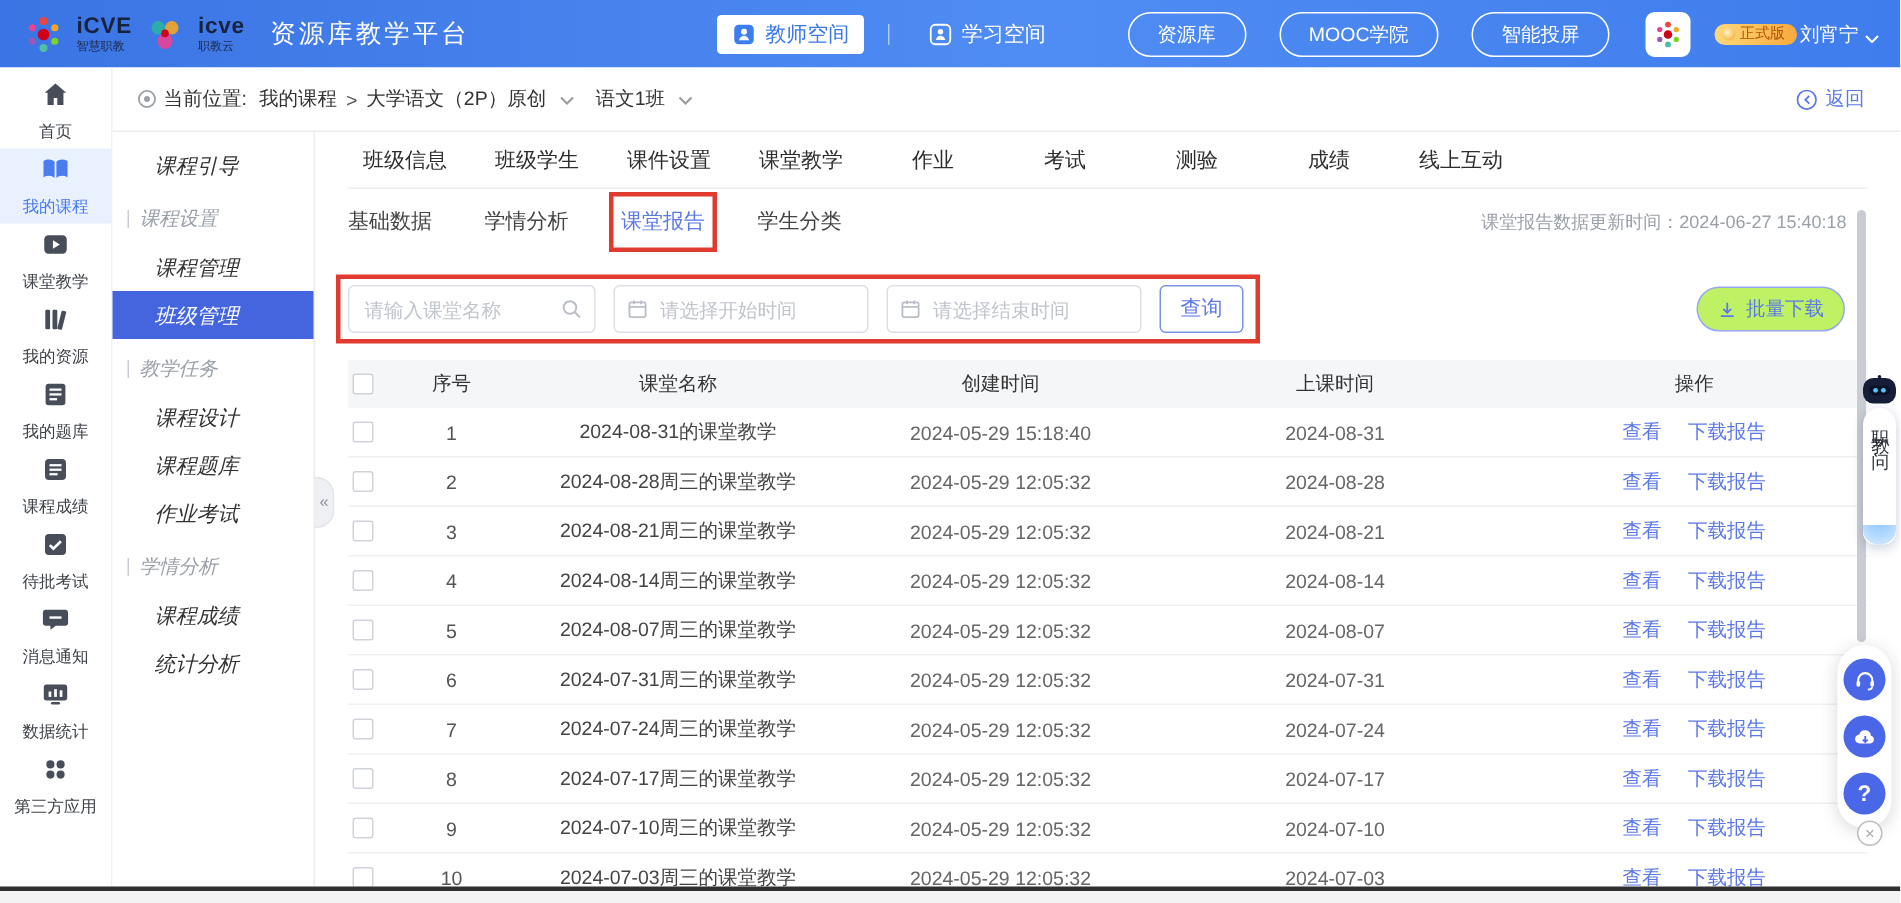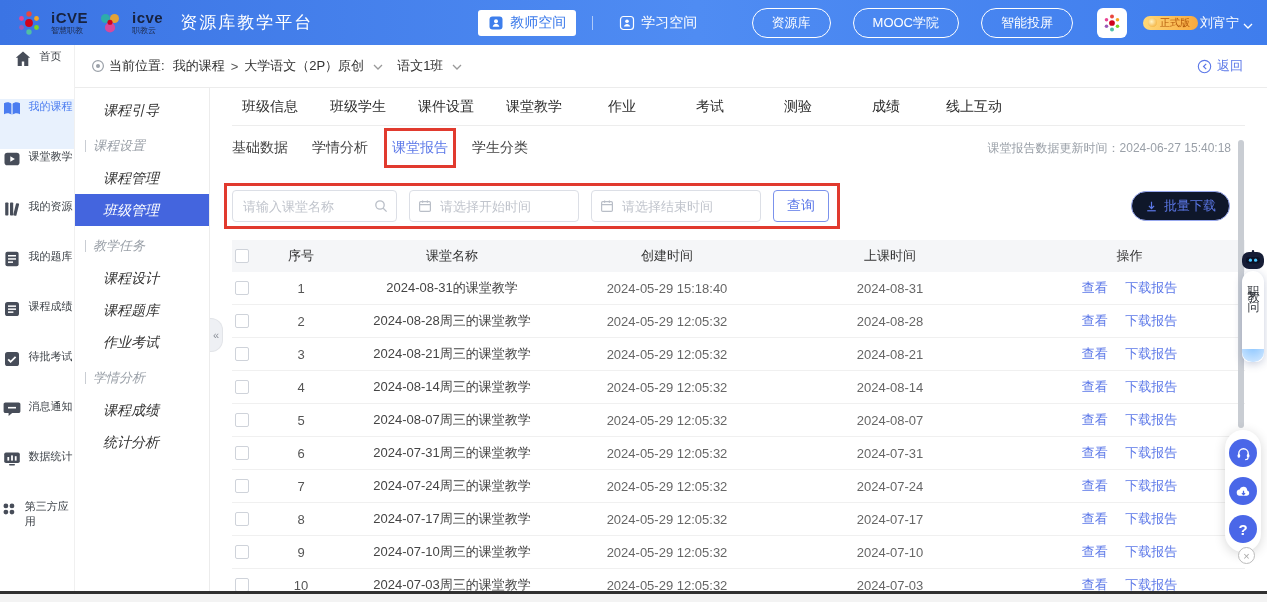--- a/index.html
+++ b/index.html
@@ -32,21 +32,21 @@
   
   .crumb { position:absolute; left:75px; top:45px; right:0; height:43px; background:#fff;
            border-bottom:1px solid #ececec; display:flex; align-items:center; padding:0 24px 0 16px; font-size:13px; color:#333; }
   .crumb .seg { margin:0 4px; }
   .crumb .sep { color:#555; margin:0 2px; }
   .cr-caret { margin:2px 10px 0 5px; }
   .back-link { margin-left:auto; color:#5c78e8; display:flex; align-items:center; gap:5px; cursor:pointer; font-size:13px; }
 
   
   .rail { position:absolute; left:0; top:45px; width:75px; height:546px; background:#fff; border-right:1px solid #f0f0f0; padding-top:4px; }
-  .rail-item { height:50px; display:flex; flex-direction:row; justify-content:center; gap:7px; cursor:pointer; }
+  .rail-item { height:50px; display:flex; flex-direction:column; align-items:center; justify-content:center; gap:7px; cursor:pointer; }
   .ric { width:20px; height:20px; color:#474d59; }
   .ric svg { width:100%; height:100%; display:block; }
   .rlabel { font-size:11px; color:#3d4248; }
   .rail-item.active { background:#e8f1fd; }
   .rail-item.active .ric { color:#4a7cf0; }
   .rail-item.active .rlabel { color:#4a7cf0; }
 
   
   .cmenu { position:absolute; left:75px; top:88px; width:135px; height:503px; background:#fff; border-right:1px solid #ececec; padding-top:6px;font-style:italic; }
   .cm-item { height:32px; line-height:32px; padding-left:28px; font-size:14px; color:#333; cursor:pointer; white-space:nowrap; }
@@ -70,21 +70,21 @@
   .filter-group { position:relative; display:flex; align-items:center; gap:12px; }
   .filter-anno { position:absolute; left:-8px; top:-7px; right:-11px; bottom:-7px; border:3px solid #e13a2e; pointer-events:none; }
   .iw { position:relative; }
   .f-input { height:32px; border:1px solid #dcdfe6; border-radius:4px; font-size:13px; color:#333; outline:none; font-family:inherit; }
   .f-input::placeholder { color:#c0c4cc; }
   .in-name { width:165px; padding:0 30px 0 10px; }
   .in-date { width:170px; padding:0 10px 0 30px; }
   .ic-right { position:absolute; right:9px; top:9px; width:14px; height:14px; }
   .ic-left  { position:absolute; left:9px; top:9px; width:14px; height:14px; }
   .btn-query { width:56px; height:32px; background:#fff; border:1px solid #7b92ec; border-radius:4px; color:#5c78e8; font-size:14px; cursor:pointer; font-family:inherit; }
-  .btn-batch { margin-left:auto; margin-right:15px; height:30px; padding:4px 13px; background:#0f172a; border:1px solid #98a8ee; border-radius:15px; color:#5c78e8; font-size:13px; display:flex; align-items:center; gap:6px; cursor:pointer; font-family:inherit; }
+  .btn-batch { margin-left:auto; margin-right:15px; height:30px; padding:4px 13px; background:#bef264; border:1px solid #98a8ee; border-radius:15px; color:#5c78e8; font-size:13px; display:flex; align-items:center; gap:6px; cursor:pointer; font-family:inherit; }
 
   .table { margin-top:18px; }
   .thead { height:32px; background:#f5f6f8; display:flex; align-items:center; font-size:13px; color:#333; font-weight:500; }
   .tr { height:33px; display:flex; align-items:center; border-bottom:1px solid #f0f0f0; font-size:13px; color:#555; }
   .c-check { width:34px; padding-left:3px; display:flex; align-items:center; }
   .c-idx { width:70px; text-align:center; }
   .c-name { width:232px; text-align:center; color:#444; }
   .c-created { width:198px; text-align:center; color:#666; }
   .c-time { width:248px; text-align:center; color:#666; }
   .c-act { flex:1; text-align:center; }
@@ -381,21 +381,21 @@
         <div class="tab"><span>考试</span></div>
 
         <div class="tab"><span>测验</span></div>
 
         <div class="tab"><span>成绩</span></div>
 
         <div class="tab"><span>线上互动</span></div>
       </div>
 
     <div class="subtabs">
-      <div style="display:flex;align-items:flex-start;gap:24px">
+      <div style="display:flex;align-items:flex-start;gap:35px">
 
           <div class="subtab">
             <span>基础数据</span>
             
           </div>
 
           <div class="subtab">
             <span>学情分析</span>
             
           </div>

